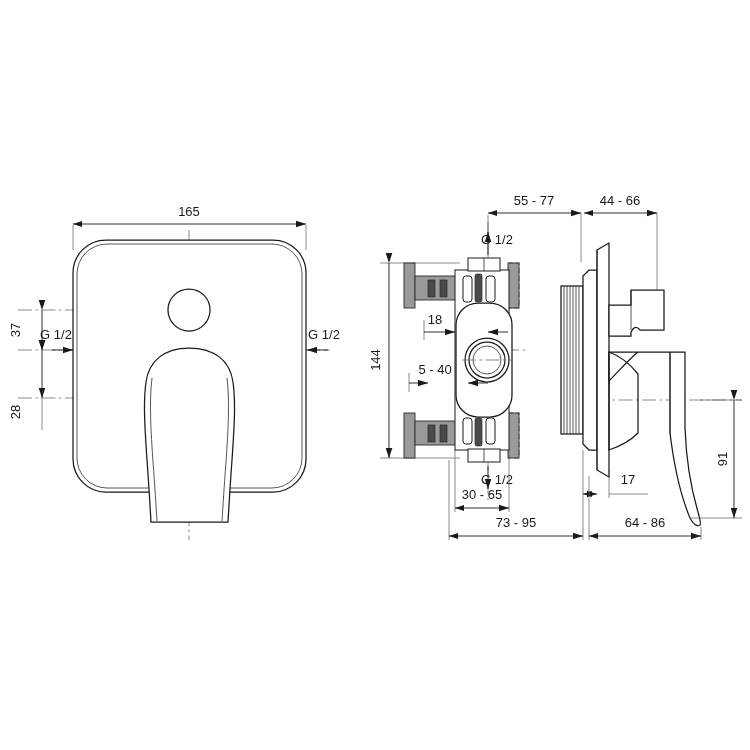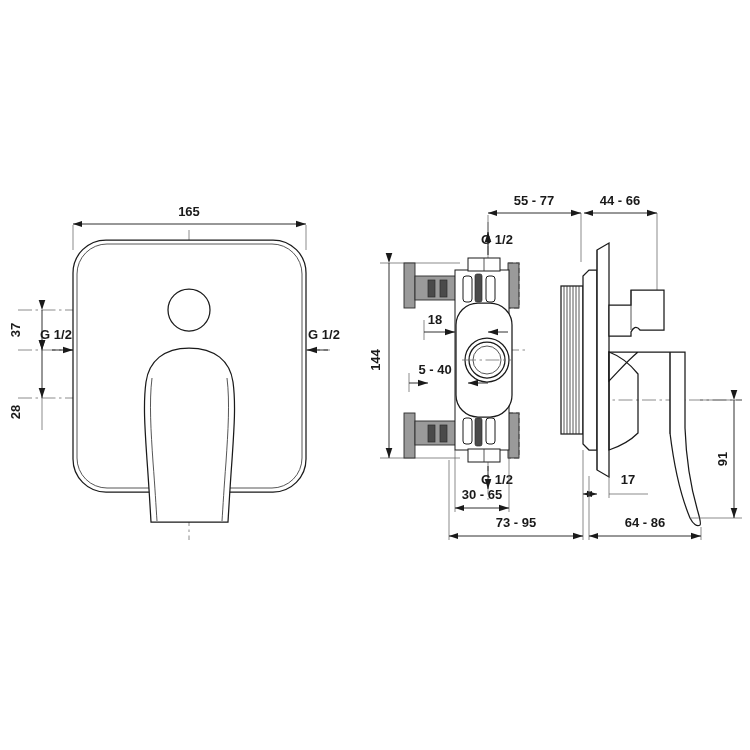--- a/index.html
+++ b/index.html
@@ -12,21 +12,20 @@
     width: 750px;
     height: 750px;
     font-family: "Liberation Sans", sans-serif;
     overflow: hidden;
   }
   #drawing-root {
     position: relative;
     width: 750px;
     height: 722px;
     background: #ffffff;
-    font-weight: bold;
   }
   svg#tech-drawing {
     display: block;
     width: 750px;
     height: 750px;
   }
   .dim-text {
     font-family: "Liberation Sans", sans-serif;
     font-size: 13px;
     fill: #1a1a1a;

